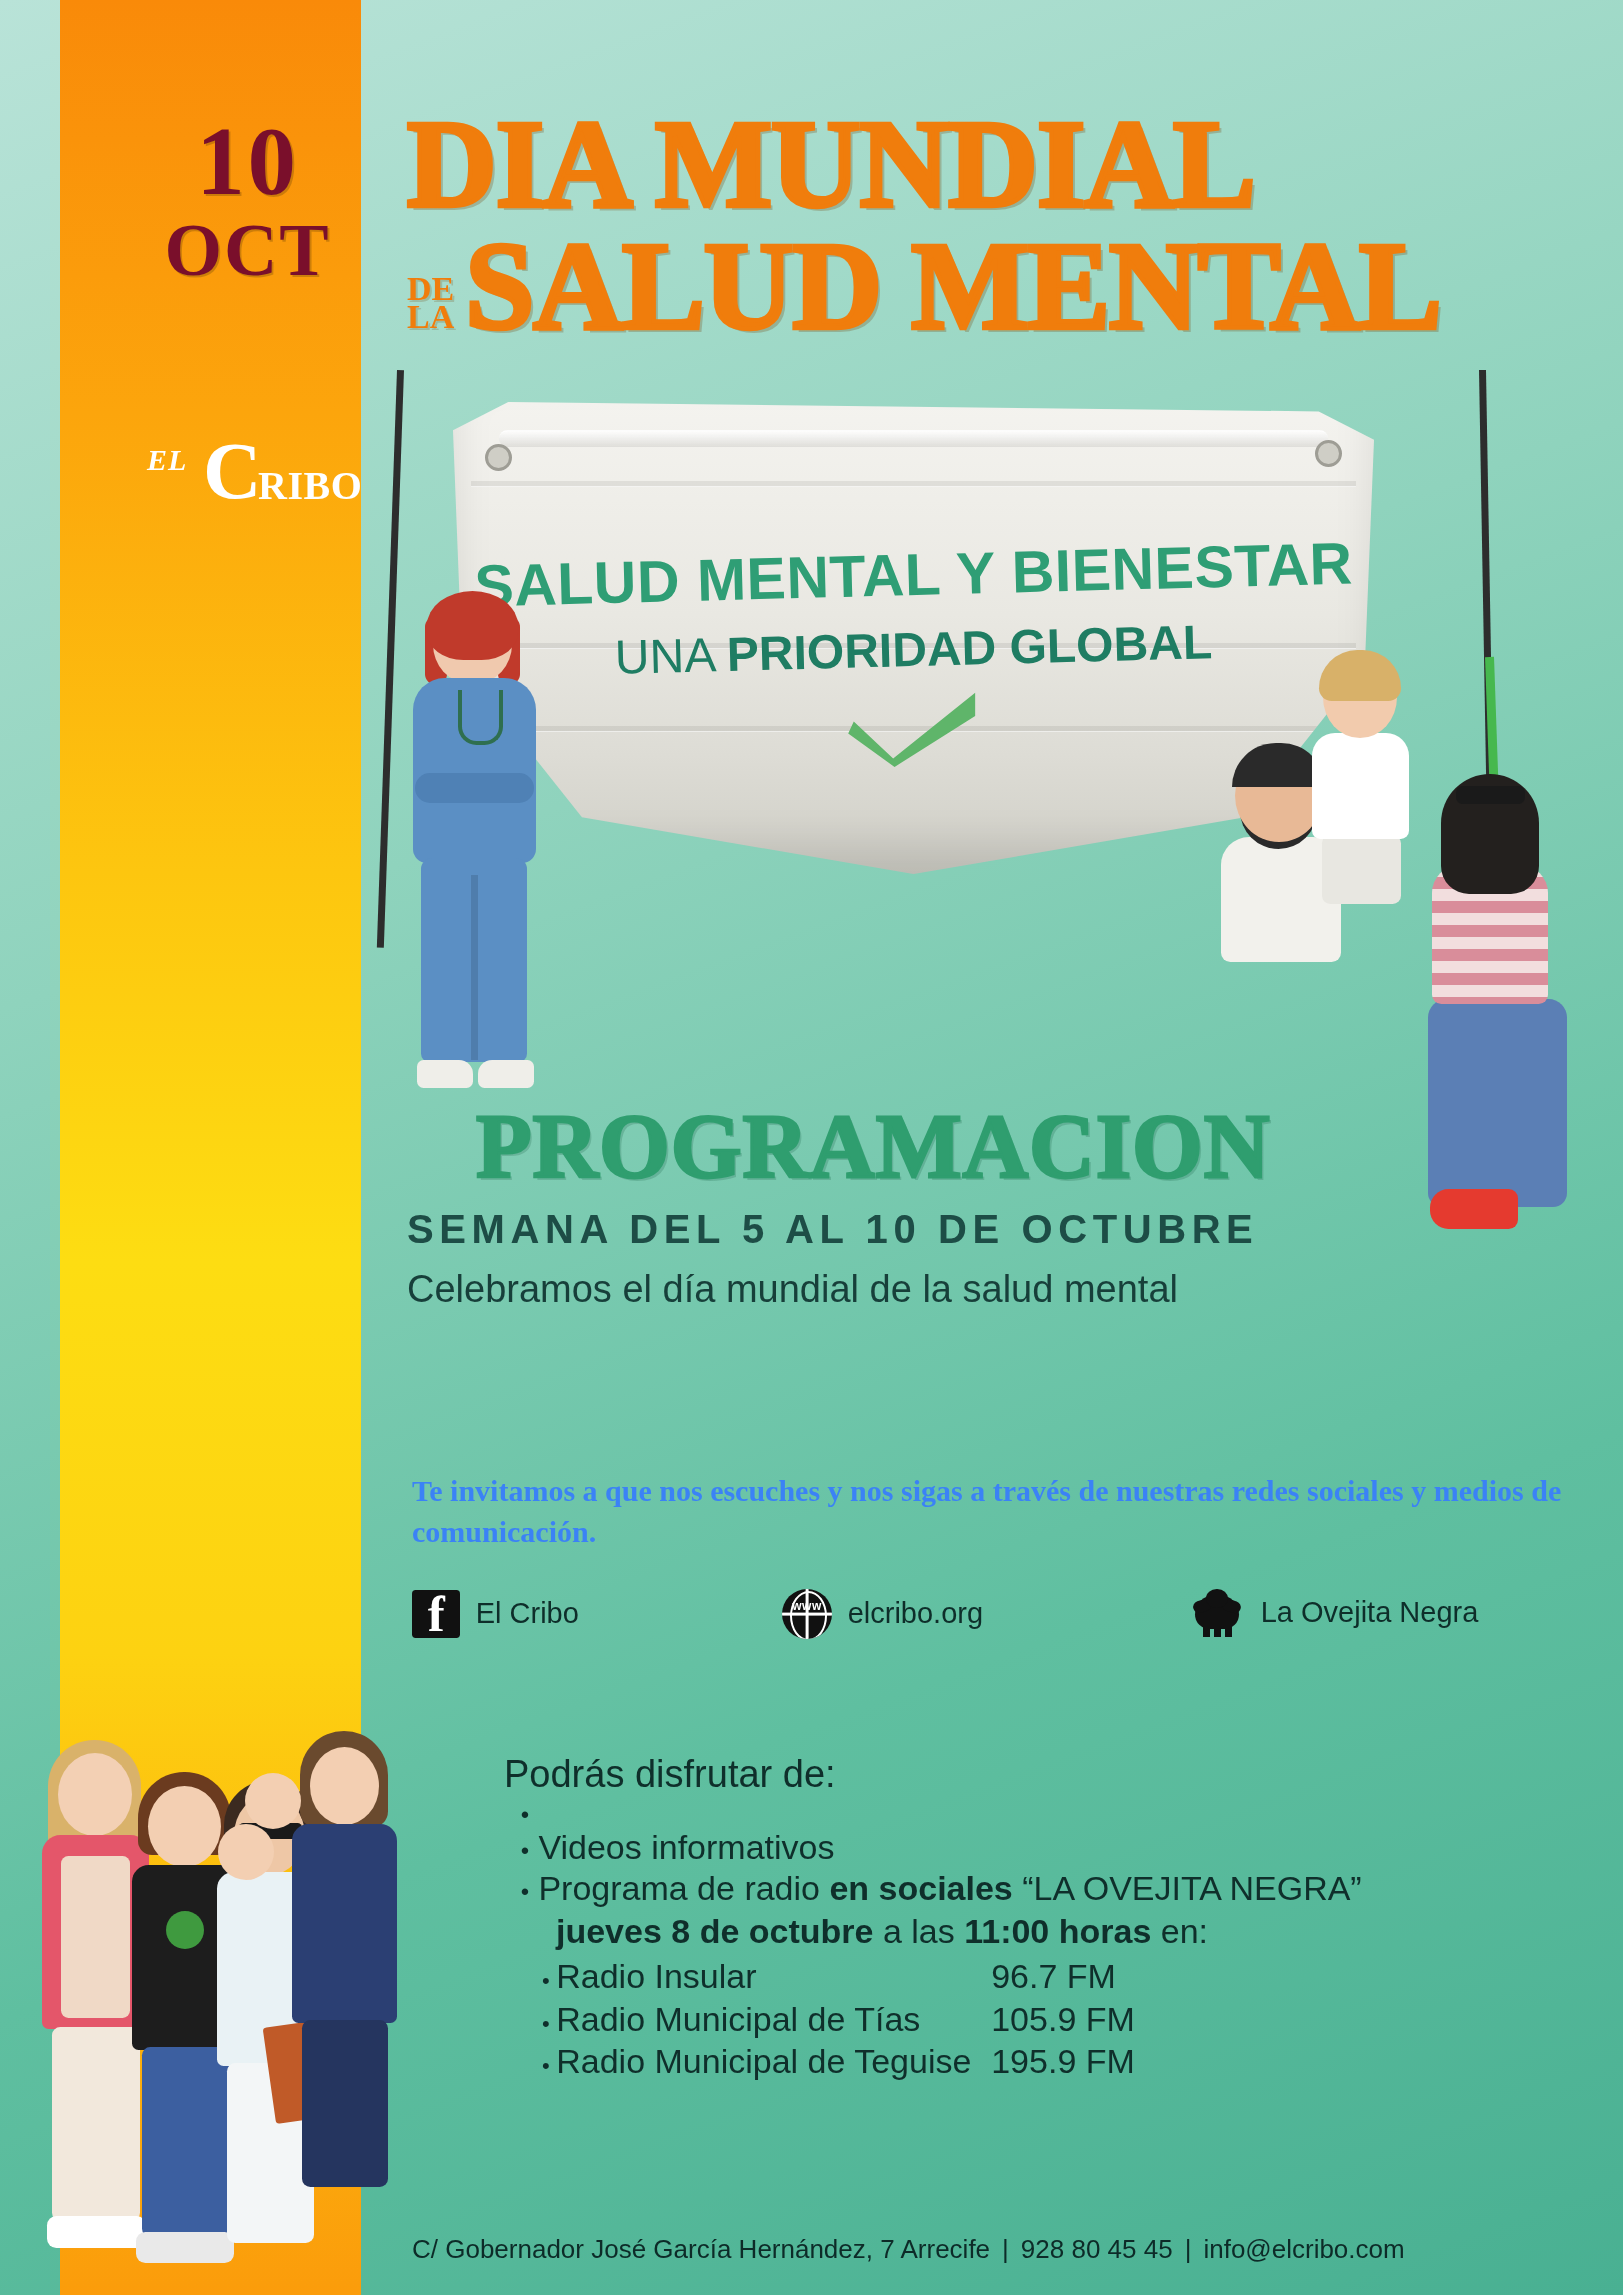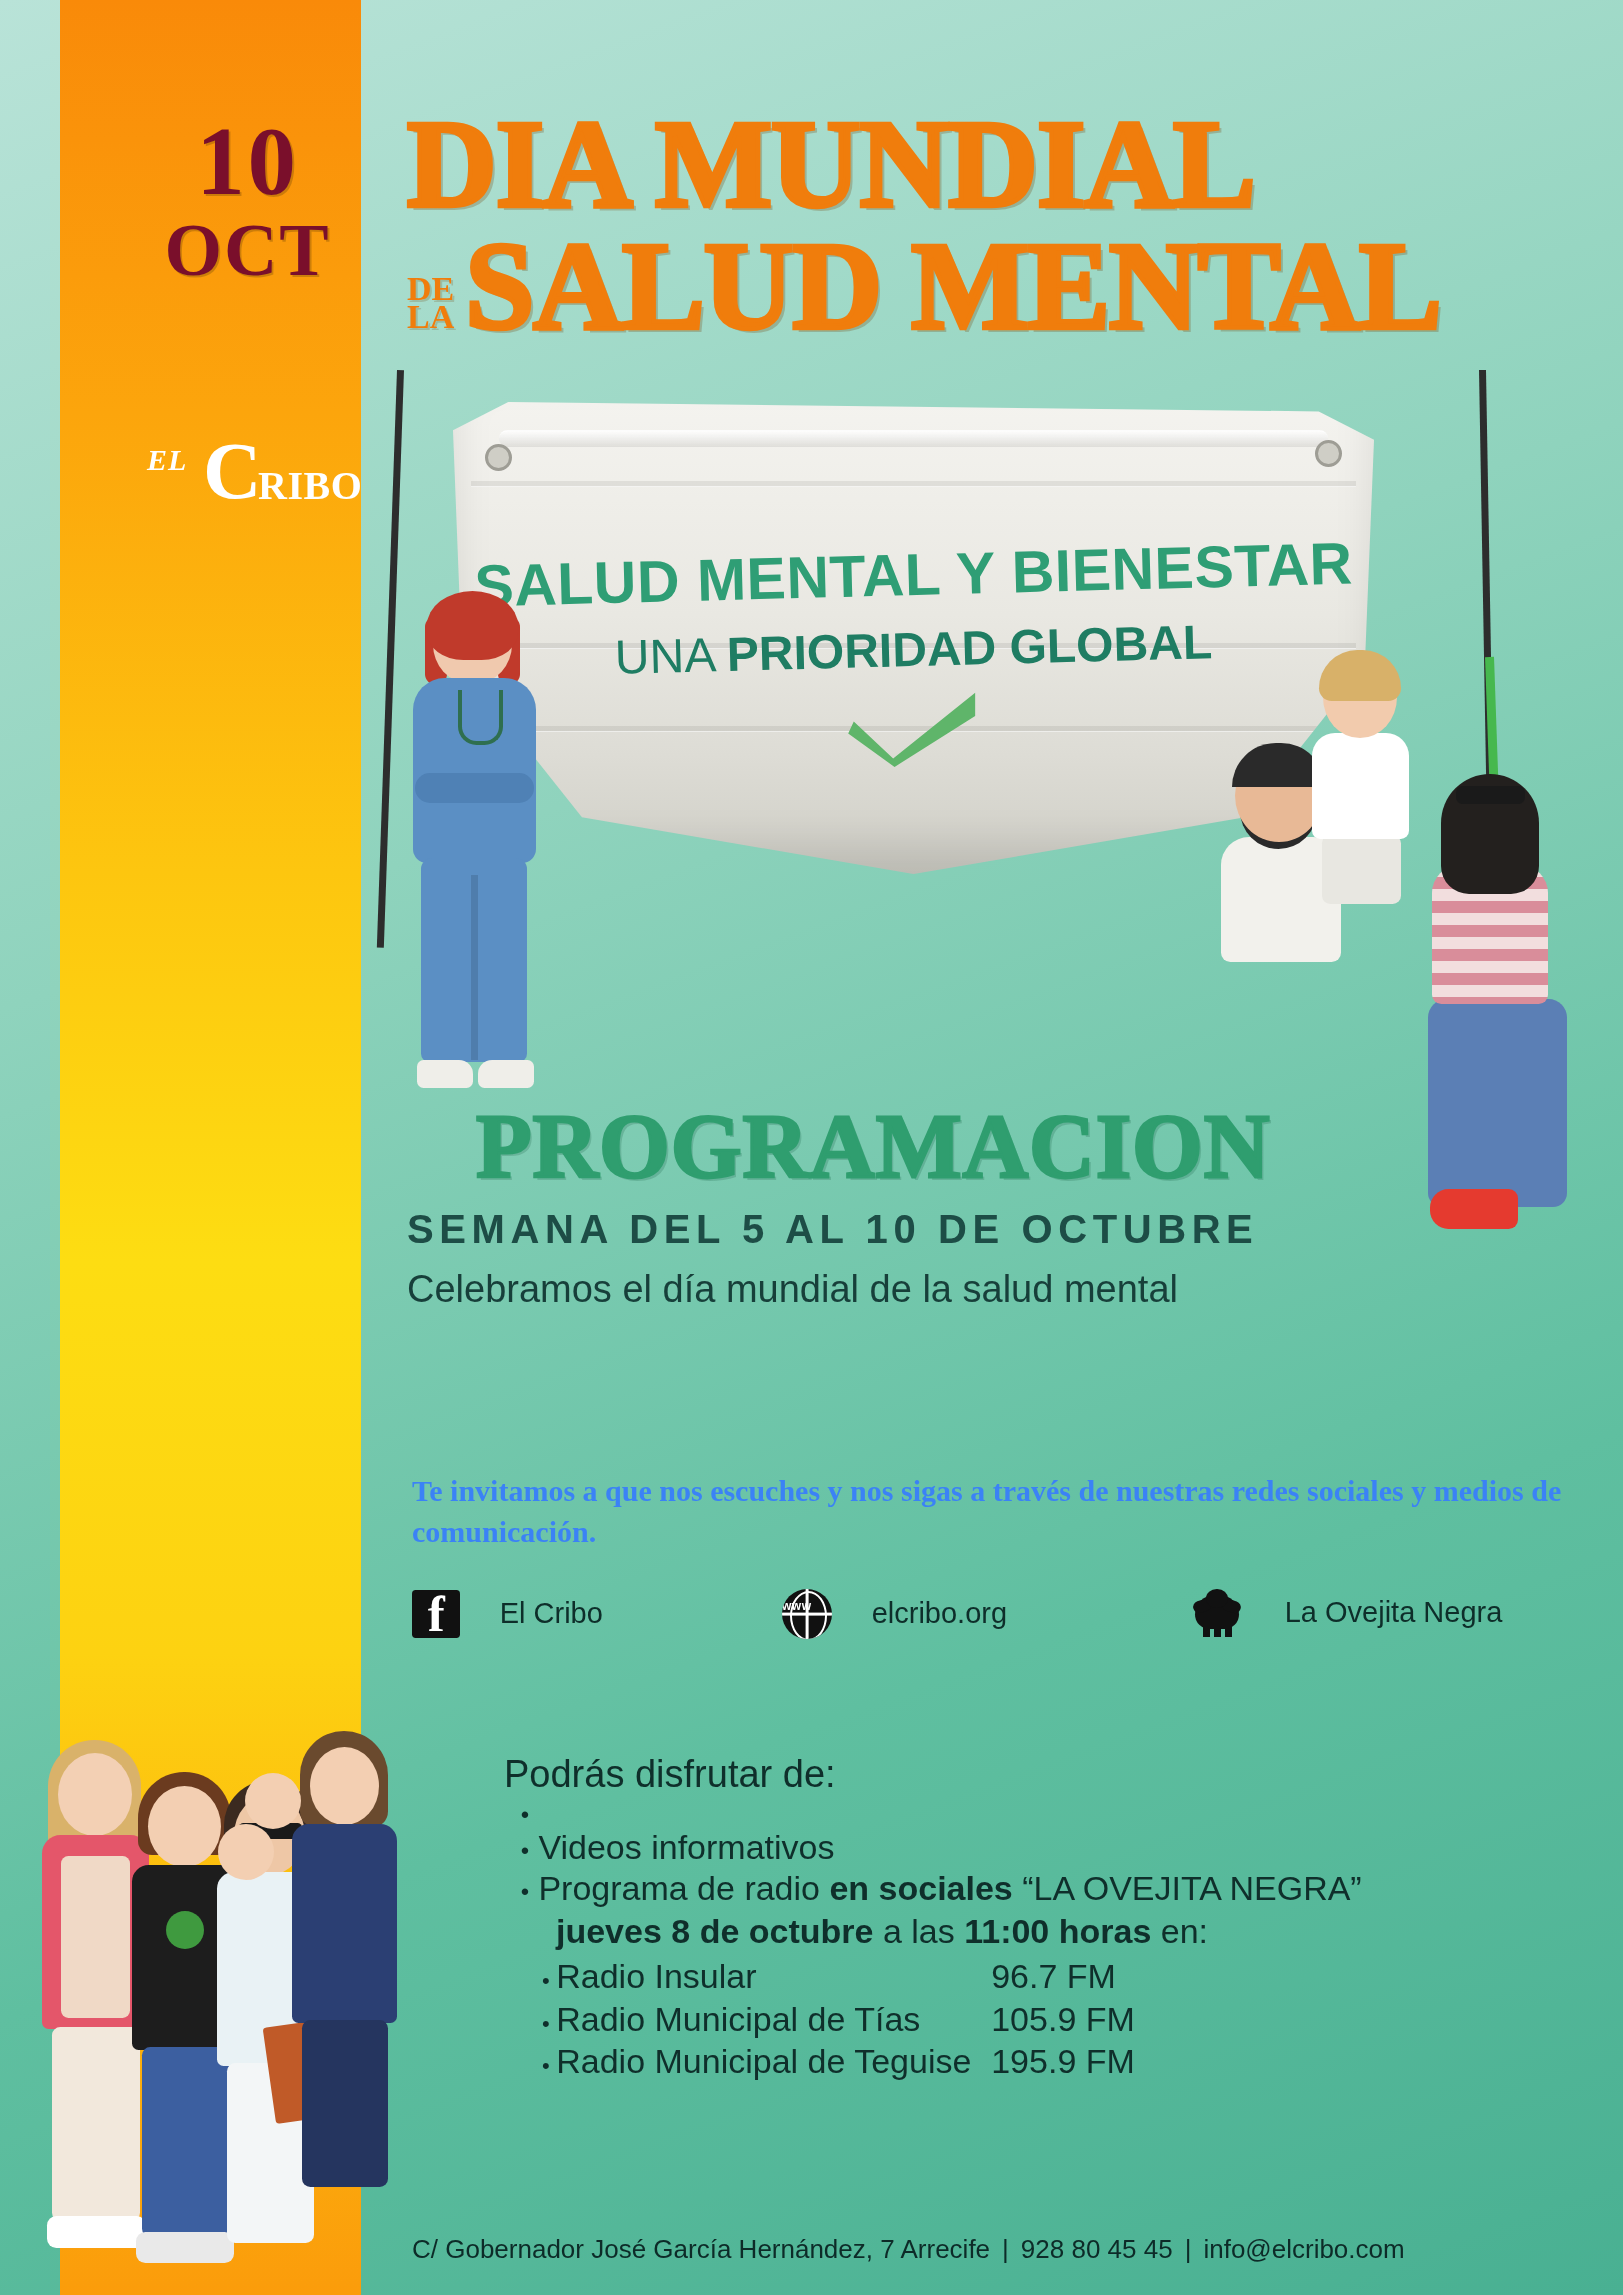--- a/index.html
+++ b/index.html
@@ -311,21 +311,20 @@
     position: absolute;
     left: 412px;
     top: 1587px;
     width: 1166px;
     height: 65px;
   }
   .social {
     position: absolute;
     display: flex;
     align-items: center;
-    gap: 24px;
   }
   .social-label {
     font-family: "Liberation Sans", sans-serif;
     font-size: 29px;
     color: #0e2e2a;
     margin-left: 15.7px;
   }
   .fb-icon {
     width: 48px; height: 48px;
     background: #111111;
@@ -364,21 +363,21 @@
     position: absolute;
     left: 8.3px; top: 1.9px;
     width: 33px; height: 46px;
     border: 2.8px solid #ffffff;
     border-radius: 50%;
   }
   .globe-www {
     position: absolute;
     left: 0; top: 10.2px;
     width: 100%;
-    text-align: left;
+    text-align: center;
     font-family: "Liberation Sans", sans-serif;
     font-weight: bold;
     font-size: 12px;
     color: #ffffff;
     letter-spacing: 0.5px;
   }
   .sheep-icon {
     width: 56px; height: 49px;
     position: relative;
   }

